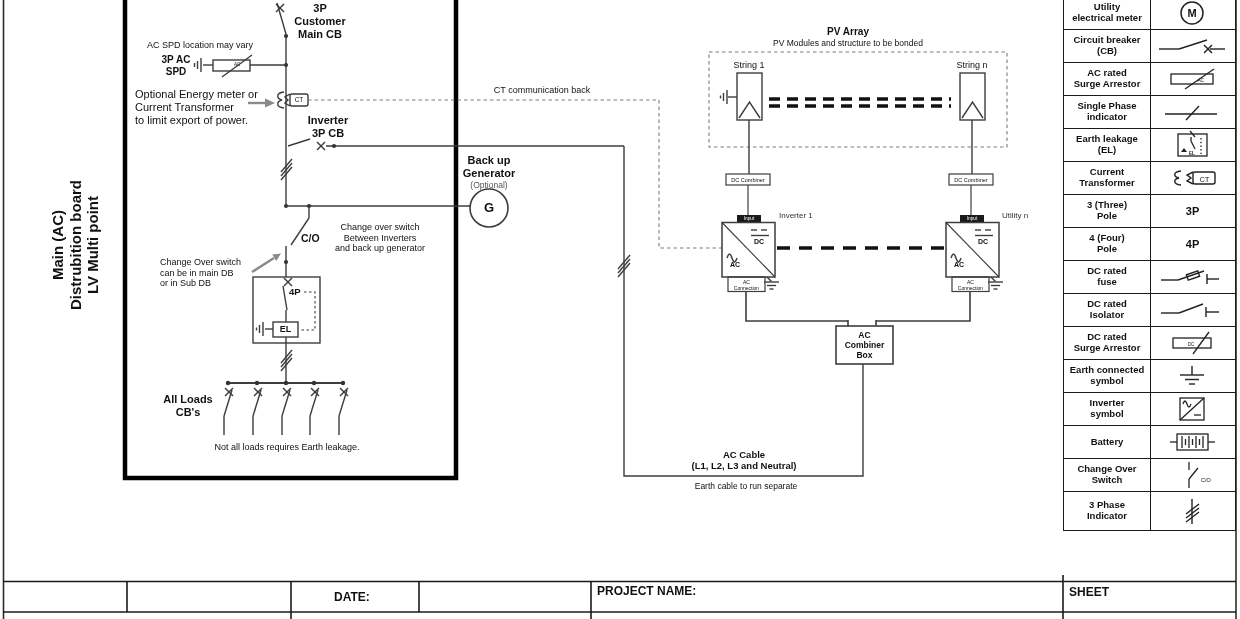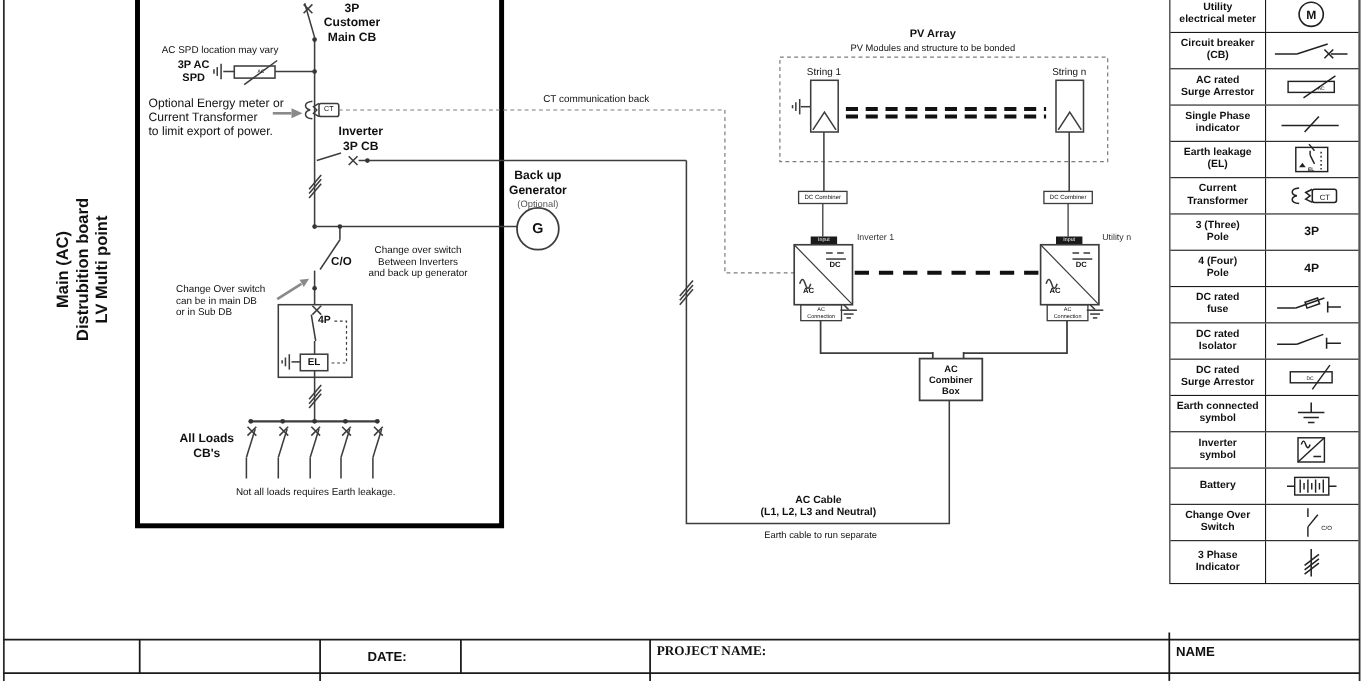--- a/index.html
+++ b/index.html
@@ -569,16 +569,16 @@
             <line x1="35" y1="22" x2="48" y2="12"></line>
             <line x1="35" y1="26" x2="48" y2="16"></line>
           </g>
         </svg>
       </div>
     </div>
   </div>
 
   <div class="tb" style="left:10px;top:620px;text-decoration:underline;">REVISION:</div>
   <div class="tb" style="left:299px;top:590px;margin-left:35px;">DATE:</div>
-  <div class="tb" style="left:597px;top:584px;font-family:Liberation Serif, serif;">PROJECT NAME:</div>
-  <div class="tb" style="left:1069px;top:585px;">NAME</div>
+  <div class="tb" style="left:597px;top:584px;">PROJECT NAME:</div>
+  <div class="tb" style="left:1069px;top:585px;">SHEET</div>
 
 </div>
 
 </body></html>

